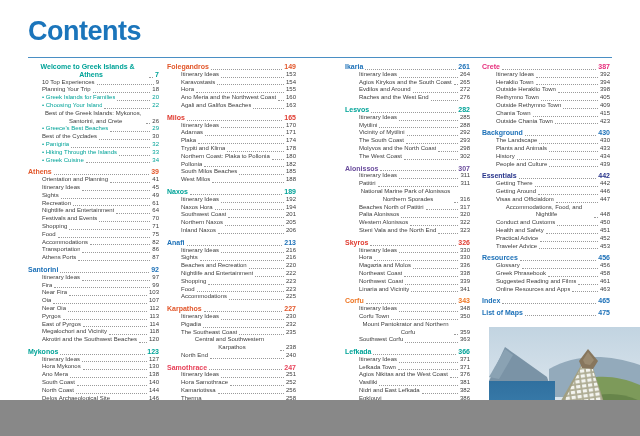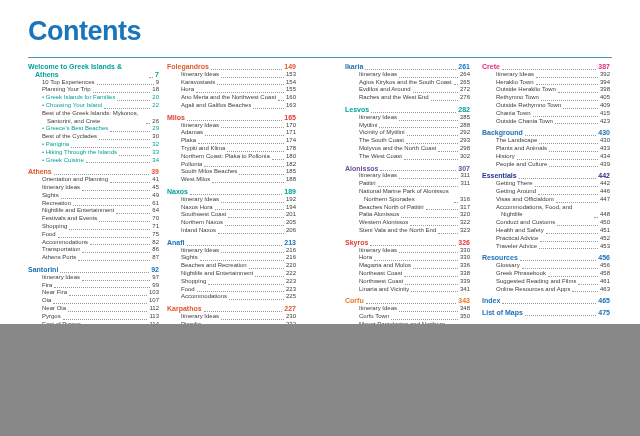--- a/index.html
+++ b/index.html
@@ -1,17 +1,17 @@
 <!DOCTYPE html>
 <html><head>
 <meta charset="utf-8">
 <style>
   html,body{margin:0;padding:0;background:#888;}
-  .page{position:relative;width:640px;height:324px;background:#ffffff;overflow:hidden;
-        font-family:"Liberation Sans",sans-serif;}
+  .page{position:relative;width:640px;height:400px;background:#ffffff;overflow:hidden;
+        font-family:"Liberation Sans",sans-serif;text-align:center;}
   .title{position:absolute;left:28px;top:16px;margin:0;font-size:27px;letter-spacing:-0.5px;
          font-weight:bold;}
   .rule{position:absolute;left:28px;top:57px;width:584px;border-top:1.5px solid;}
   .cols{position:absolute;left:28px;top:63px;width:584px;display:flex;align-items:flex-start;}
   .col{flex:0 0 auto;}
   .col1{width:131px;margin-right:8px;}
   .col2{width:129px;margin-right:49px;}
   .col3{width:125px;margin-right:12px;}
   .col4{width:128px;}
   .section{margin-bottom:4px;}

